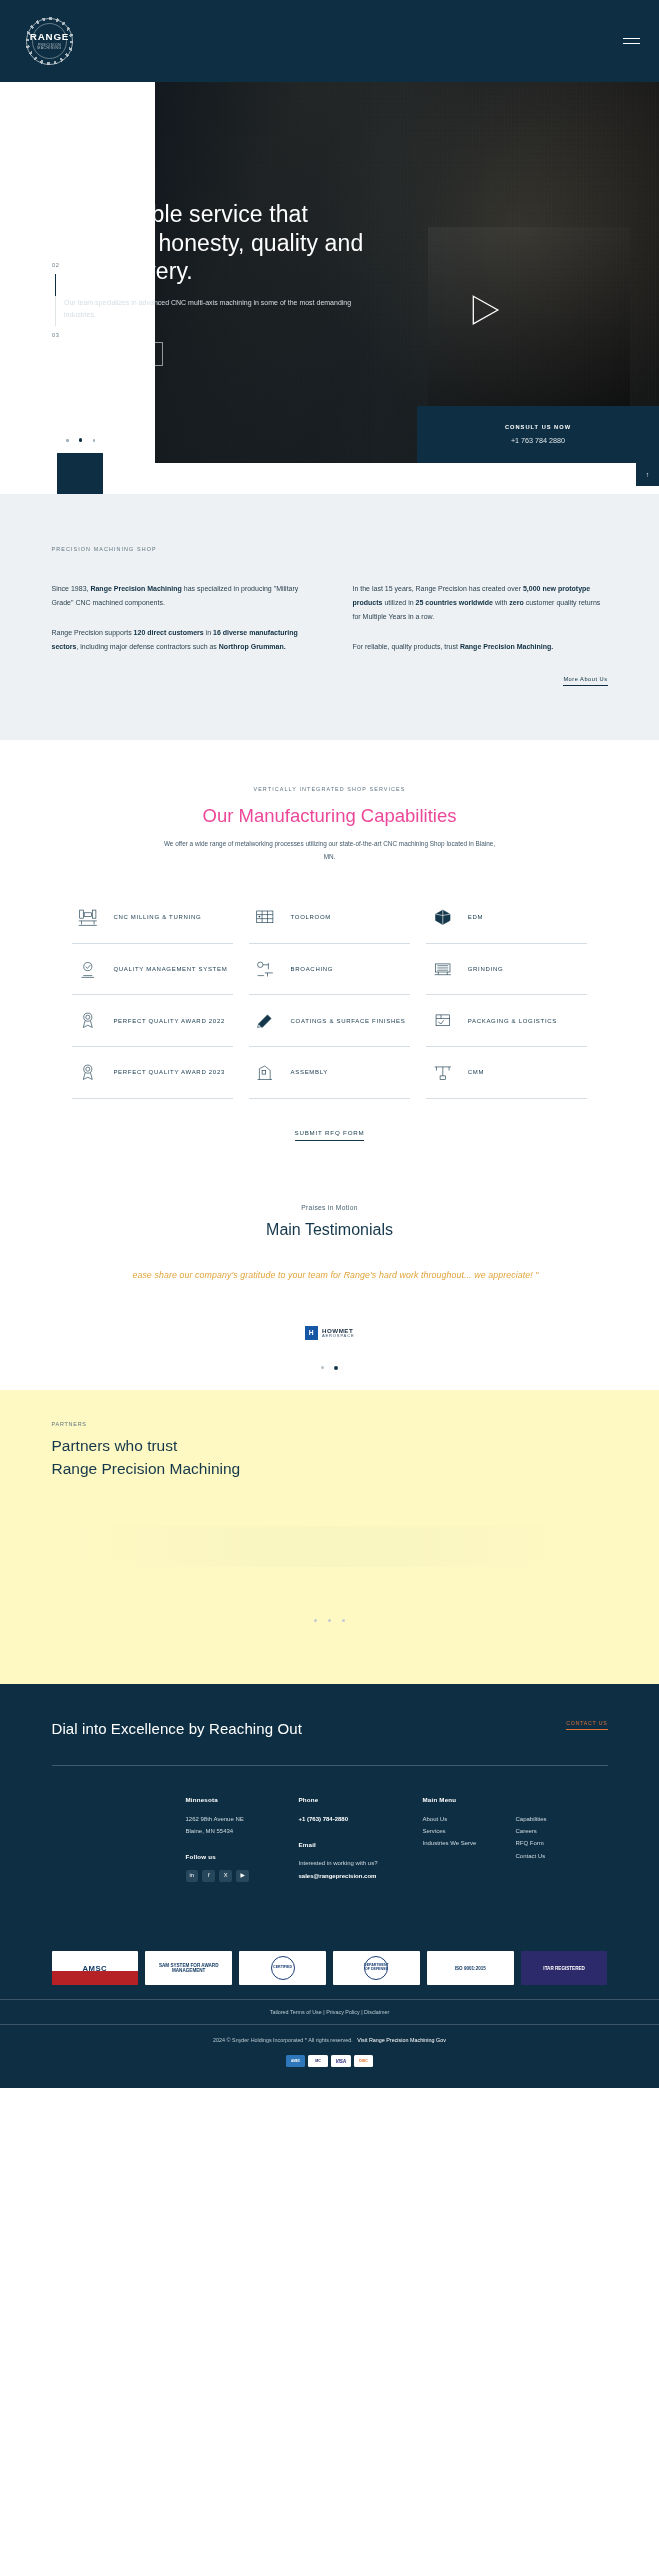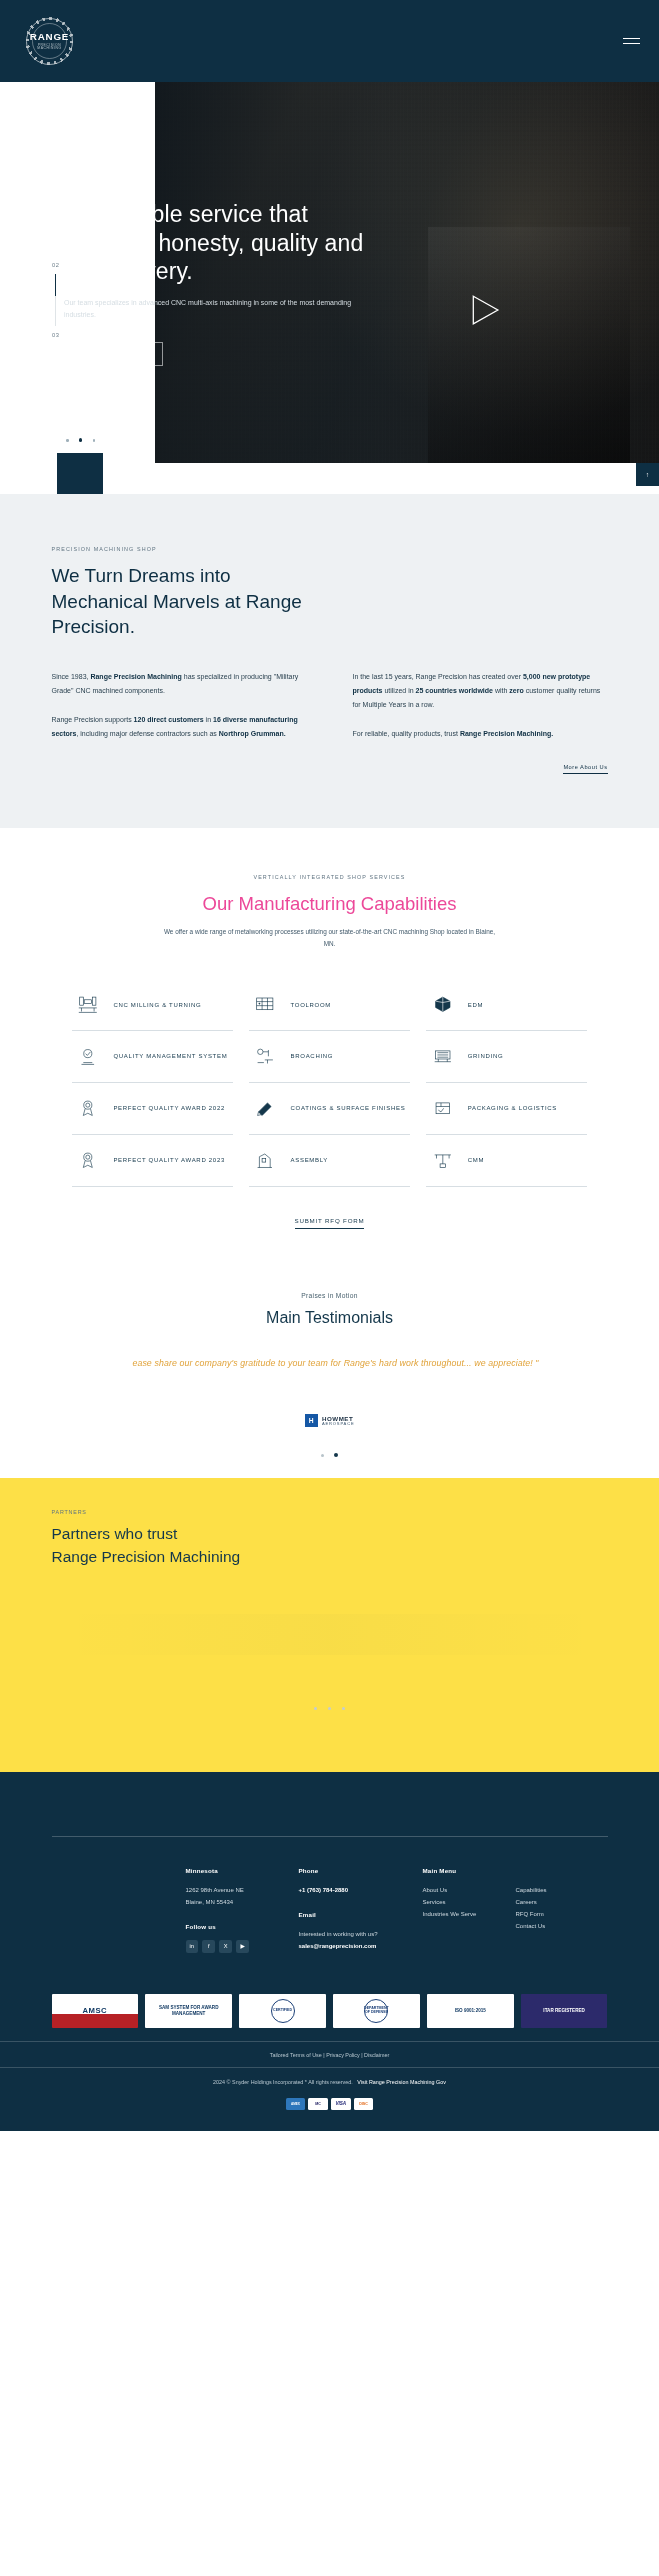--- a/index.html
+++ b/index.html
@@ -375,21 +375,21 @@
   .testi-dots {
     margin-top: 26px;
     display: flex; justify-content: center; align-items: center; gap: 9.3px;
   }
   .testi-dots i { width: 3.1px; height: 3.1px; border-radius: 50%; background: #b7c3ca; display: block; }
   .testi-dots i.on { background: #14374b; width: 4.1px; height: 4.1px; }
 
   
   .partners {
     padding: 31px 0 62px;
-    background: #fde047;
+    background: #fef9c3;
   }
   .partners .eyebrow { color: #5f7381; font-size: 5.4px; letter-spacing: 0.8px; }
   .partners h2 {
     margin-top: 8.2px;
     font-size: 15.5px;
     line-height: 1.45;
     font-weight: 400;
     color: #14374b;
     max-width: 309px;
   }
@@ -455,20 +455,21 @@
     padding: 10.3px 0 13.4px;
     gap: 7.2px;
   }
   .badge {
     height: 34px; flex: 1;
     background: #fff;
     border-radius: 1px;
     display: flex; align-items: center; justify-content: center;
     overflow: hidden;
     position: relative;
+    margin-top: 28px;
   }
   .badge .bt {
     font-size: 4.6px; font-weight: 700; color: #123a63; text-align: center; line-height: 1.25;
     padding: 0 2.1px;
   }
   .badge.b1 { background: linear-gradient(180deg,#fff 0 58%, #b62126 58% 100%); }
   .badge.b1 .bt { color: #123a63; font-size: 7.7px; letter-spacing: 0.5px; }
   .badge.b3 { }
   .badge .seal {
     width: 24px; height: 24px; border-radius: 50%;
@@ -561,30 +562,33 @@
     </div>
 
     <div class="slide-dots">
       <i></i>
       <i class="on"></i>
       <i></i>
     </div>
 
     <div class="blue-sq"></div>
 
+    <div class="consult-box">
+      <div class="lbl">CONSULT US NOW</div>
+      <div class="tel">+1 763 784 2880</div>
+    </div>
 
     <div class="to-top">
       <span>↑</span>
     </div>
   </div>
 
   <div class="intro">
     <div class="wrap">
       <div class="eyebrow">PRECISION MACHINING SHOP</div>
-      <h2>We Turn Dreams into Mechanical Marvels at Range Precision.</h2>
       <div class="intro-cols">
         <div class="intro-col">
           <p>
             <span>Since 1983, </span><b>Range Precision Machining</b><span> has specialized in producing "Military Grade" CNC machined components.</span>
           </p>
           <p>
             <span>Range Precision supports </span><b>120 direct customers</b><span> in </span><b>16 diverse manufacturing sectors</b><span>, including major defense contractors such as </span><b>Northrop Grumman.</b>
           </p>
         </div>
         <div class="intro-col">
@@ -773,20 +777,24 @@
       <div class="partner-dots">
         <i></i>
         <i></i>
         <i></i>
       </div>
     </div>
   </div>
 
   <div class="footer">
     <div class="wrap">
+      <div class="footer-top">
+        <h2>Dial into Excellence by Reaching Out</h2>
+        <span class="contact-link">CONTACT US</span>
+      </div>
       <div class="footer-rule"></div>
 
       <div class="footer-cols">
         <div class="fcol addr">
           <div class="h">Minnesota</div>
           <div>1262 98th Avenue NE</div>
           <div>Blaine, MN 55434</div>
           <div class="h h2s">Follow us</div>
           <div class="socials">
             <div class="soc">in</div>

